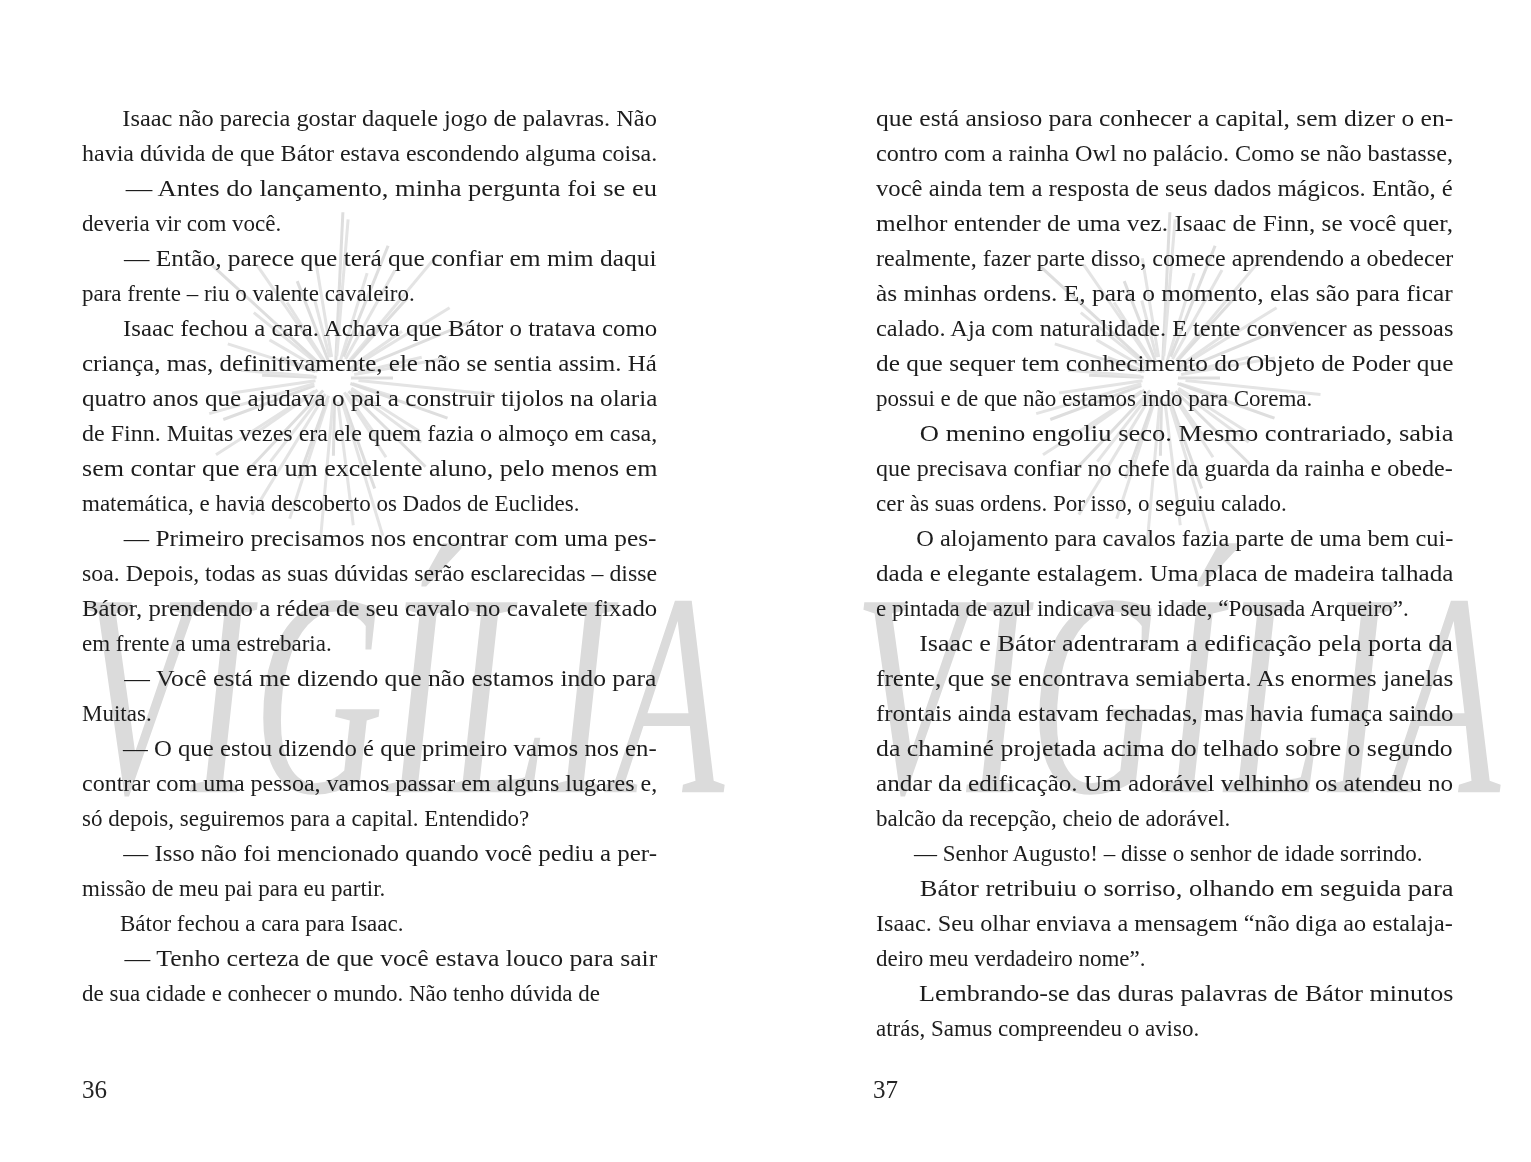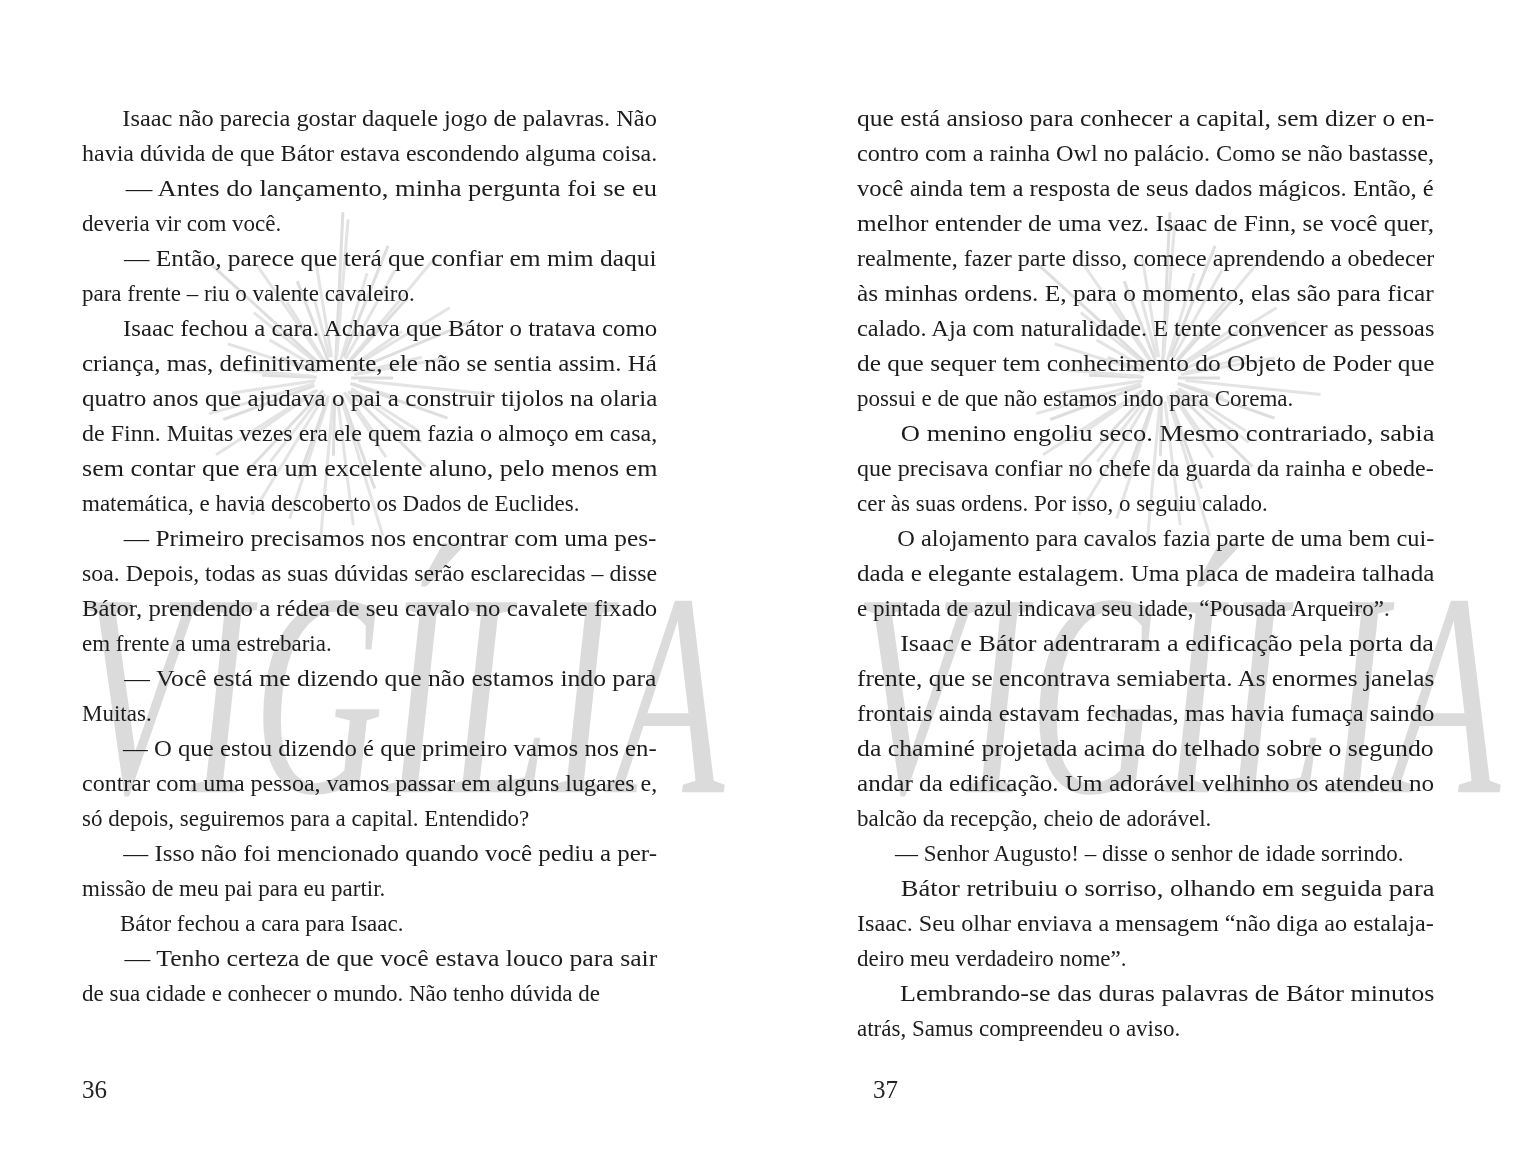--- a/index.html
+++ b/index.html
@@ -5,21 +5,21 @@
   html,body{margin:0;padding:0;background:#ffffff;}
   .spread{position:relative;width:1531px;height:1162px;background:#ffffff;overflow:hidden;
           font-family:"Liberation Serif",serif;}
   .page{position:absolute;top:0;height:1162px;overflow:hidden;}
   .page-left{left:0;width:765px;}
   .page-right{left:765px;width:766px;}
 
   
   .text-block{position:absolute;z-index:2;top:101px;font-size:23px;color:#1d1d1d;}
   .page-left  .text-block{left:82px;width:575px;}
-  .page-right .text-block{left:92px;width:577px;}
+  .page-right .text-block{left:111px;width:577px;}
   .tline{height:35px;line-height:35px;white-space:nowrap;}
   .fit{display:inline-block;transform-origin:0 0;white-space:pre;}
   .indent .fit{padding-left:38px;}
 
   
   .page-number{position:absolute;z-index:2;top:1076px;text-align:left;
                font-size:25px;color:#242424;}
   .page-left  .page-number{left:82px;width:575px;}
   .page-right .page-number{left:108px;width:577px;}
 

